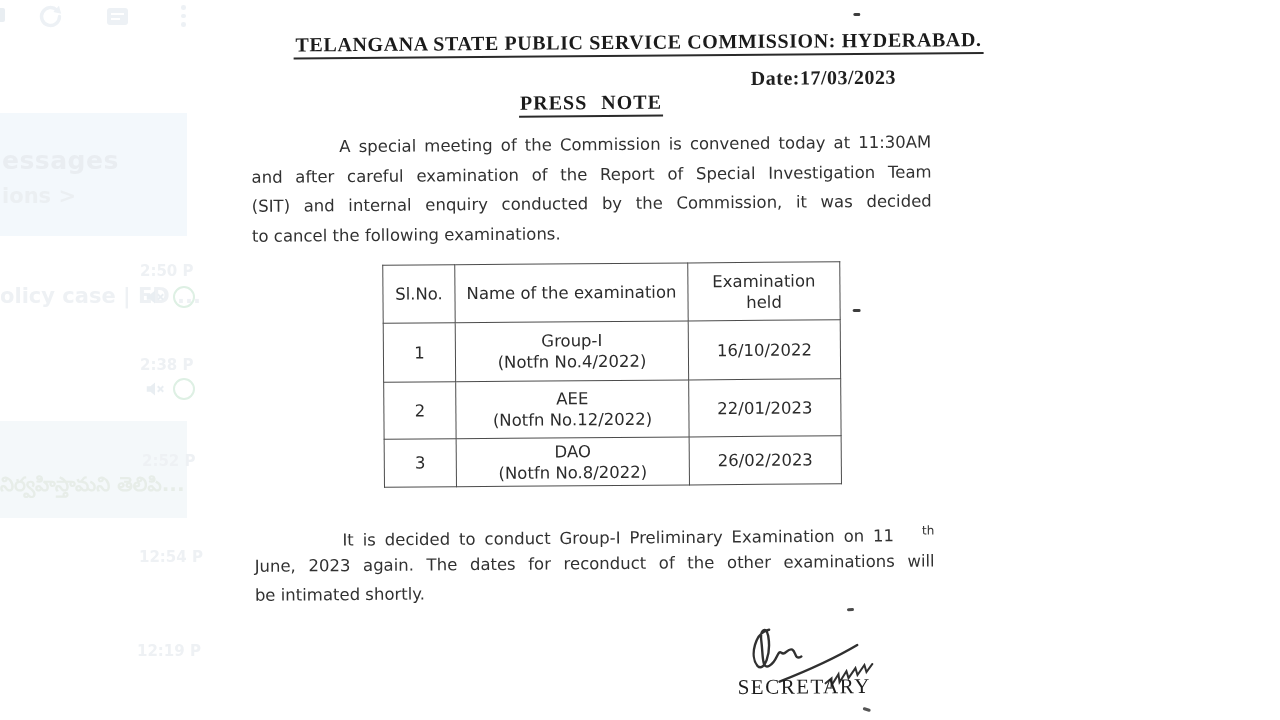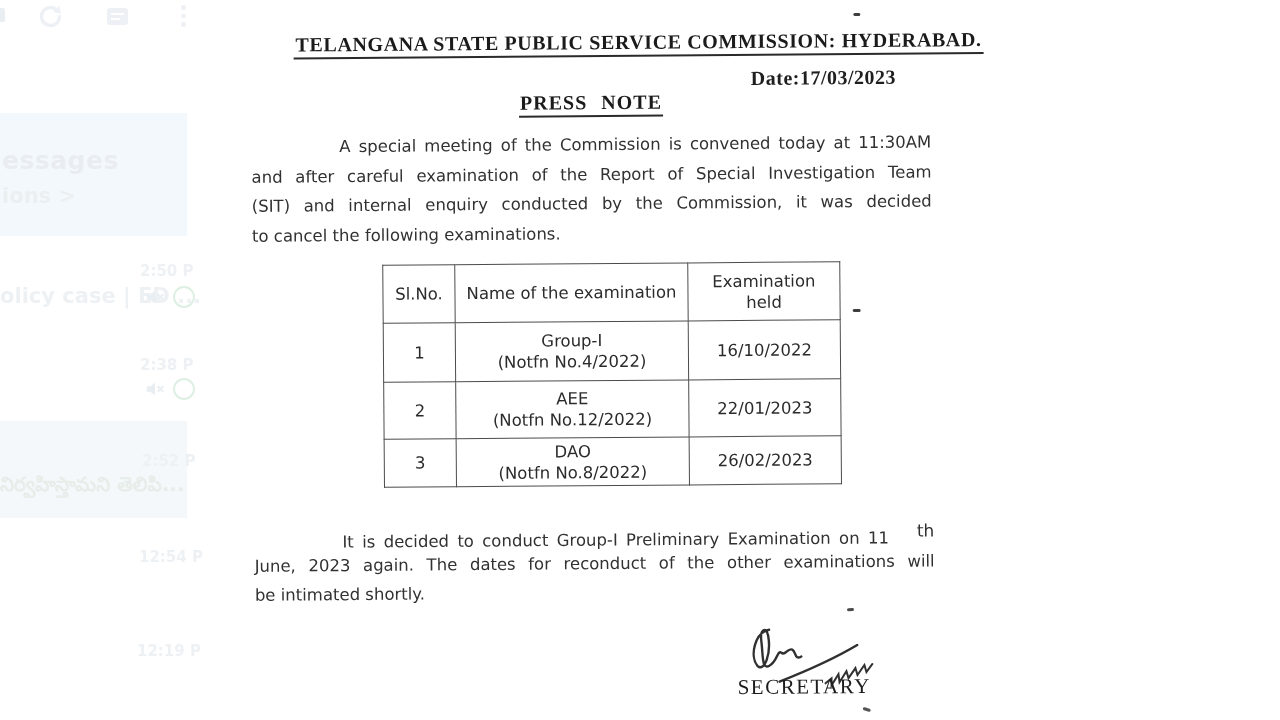--- a/index.html
+++ b/index.html
@@ -47,21 +47,21 @@
                  font-family:"Liberation Serif", serif; font-weight:bold;
                  font-size:20px; letter-spacing:1px; word-spacing:8px; color:#1b1b1b; }
   .doc-heading span { border-bottom:2px solid #2a2a2a; padding:0 1px 2px 1px; }
 
   .para { left:253px; width:680px; font-size:16.5px; color:#313131; }
   .para1 { top:130px; }
   .para2 { top:519px; }
   .pline { height:29.5px; line-height:29.5px; text-align:justify; text-align-last:justify; white-space:nowrap; }
   .pline.last { text-align-last:left; }
   .pline.indent { padding-left:88px; }
-  sup { font-size:17px; vertical-align:super;margin-left:28px; }
+  sup { font-size:12px; vertical-align:super;margin-left:28px; }
 
   table.exam { position:absolute; left:383px; top:263px; border-collapse:collapse;
                font-size:16.5px; color:#2b2b2b; table-layout:fixed; }
   table.exam td, table.exam th { border:1.6px solid #4c4c4c; text-align:center;
                vertical-align:middle; padding:0 4px; font-weight:normal; line-height:21px; }
   col.c1{width:72px;} col.c2{width:233px;} col.c3{width:152px;}
   tr.hrow{height:58px;} tr.r1{height:59px;} tr.r2{height:57px;} tr.r3{height:48px;}
 
   .sig-svg { left:733px; top:621px; }
   .secretary { left:735px; top:676px; font-family:"Liberation Serif", serif;

